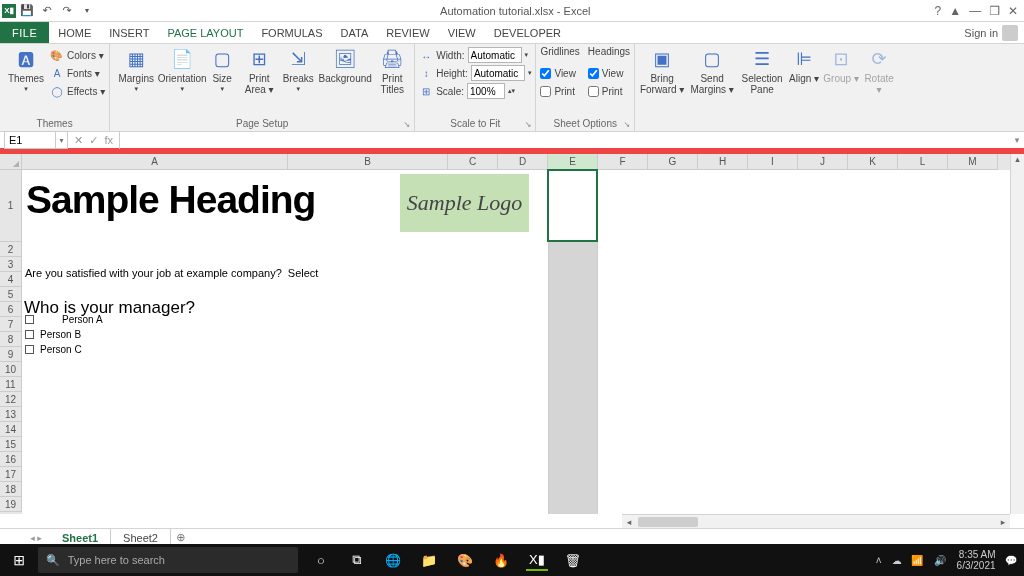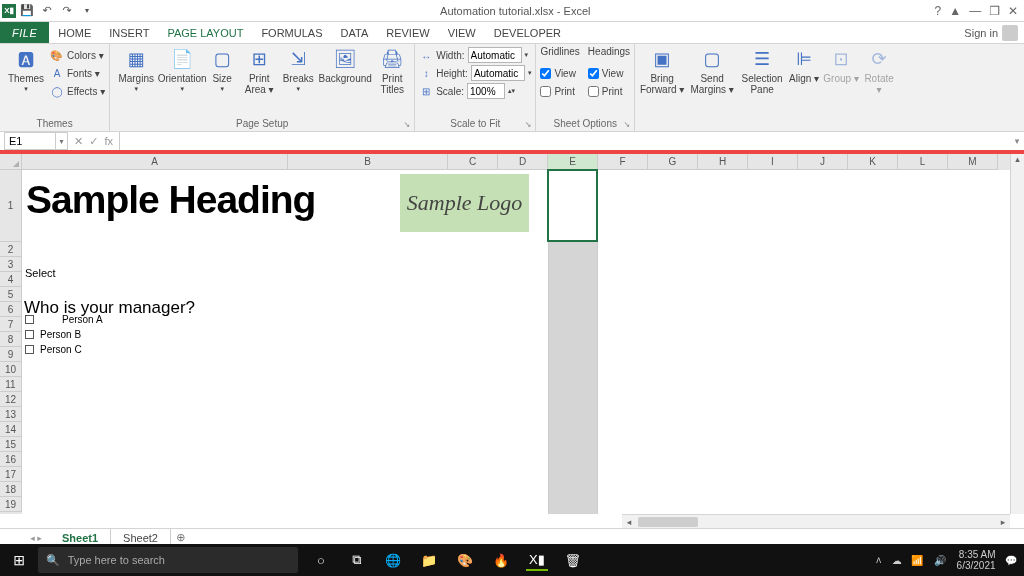--- a/index.html
+++ b/index.html
@@ -10,21 +10,21 @@
 .tb-left { display:flex; align-items:center; gap:2px; padding-left:2px; }
 .tb-icon { width:14px; height:14px; background:#217346; color:#fff; display:flex; align-items:center; justify-content:center; font-size:8px; font-weight:bold; position:relative; }
 .tb-icon::after { content:'X▮'; font-size:8px; }
 .qat-btn { width:18px; height:18px; display:flex; align-items:center; justify-content:center; color:#555; font-size:11px; cursor:pointer; }
 .tb-center { flex:1; text-align:center; color:#555; font-size:11px; }
 .tb-right { display:flex; align-items:center; gap:8px; padding-right:6px; color:#666; }
 .tb-right span{ font-size:12px; cursor:pointer; }
 
 
 .tabs { height: 22px; background:#fff; display:flex; align-items:stretch; border-bottom:1px solid #d4d4d4; }
-.tab-file { background:#217346; color:#fff; padding:0 12px; display:flex; align-items:center; font-size:11px; letter-spacing:0.5px;font-style:italic; }
+.tab-file { background:#217346; color:#fff; padding:0 12px; display:flex; align-items:center; font-size:11px; letter-spacing:0.5px; }
 .tab { padding:0 9px; display:flex; align-items:center; color:#444; font-size:11px; cursor:pointer; }
 .tab.active { color:#217346; }
 .signin { margin-left:auto; padding:0 6px; display:flex; align-items:center; gap:4px; color:#555; font-size:11px; }
 .signin .avatar { width:16px; height:16px; background:#ccc; border-radius:2px; }
 
 
 .ribbon { height: 88px; background:#f1f1f1; display:flex; border-bottom:1px solid #d4d4d4; }
 .rgroup { border-right:1px solid #d4d4d4; display:flex; flex-direction:column; padding:2px 4px 0; }
 .rgroup-body { flex:1; display:flex; align-items:flex-start; gap:2px; }
 .rgroup-title { font-size:10px; color:#666; text-align:center; padding:1px 0 2px; position:relative; }
@@ -33,21 +33,21 @@
 .big-btn .ic { width:28px; height:24px; display:flex; align-items:center; justify-content:center; font-size:18px; color:#4472c4; }
 .big-btn.disabled { opacity:0.45; }
 .small-row { display:flex; align-items:center; gap:3px; font-size:10px; color:#444; height:18px; }
 .small-row .ic { width:14px; text-align:center; color:#4472c4; }
 .mini-input { width:54px; height:16px; border:1px solid #b5b5b5; background:#fff; font-size:10px; padding:0 2px; }
 .chk { display:flex; align-items:center; gap:3px; font-size:10px; color:#444; height:18px; }
 .chk input { width:11px; height:11px; }
 .themes-stack { display:flex; flex-direction:column; gap:0; }
 
 
-.fbar { height: 22px; background:#fff; border-bottom:4px solid #ef4444; display:flex; align-items:center; }
+.fbar { height: 22px; background:#fff; border-bottom:6px solid #ef4444; display:flex; align-items:center; }
 .name-box { width:52px; height:18px; border:1px solid #ccc; margin-left:4px; display:flex; align-items:center; padding:0 4px; font-size:11px; background:#fff; }
 .name-dd { width:12px; height:18px; border:1px solid #ccc; border-left:none; display:flex; align-items:center; justify-content:center; font-size:8px; color:#777; }
 .fx-btns { display:flex; align-items:center; gap:6px; padding:0 6px; color:#999; font-size:11px; }
 .fx-input { flex:1; height:18px; border-left:1px solid #ccc; padding:0 4px; font-size:11px; }
 .fx-expand { width:14px; text-align:center; color:#888; font-size:9px; }
 
 
 .grid-wrap { position:relative; height: 374px; background:#fff; overflow:hidden; }
 .colhdrs { position:absolute; top:0; left:0; right:14px; height:16px; display:flex; background:#e6e6e6; }
 .corner { width:22px; height:16px; border-right:1px solid #ccc; border-bottom:1px solid #ccc; background:#e6e6e6; position:relative; }
@@ -334,20 +334,21 @@
   <div class="cells" id="cells">
 
     <div class="sel-outline" style="top:-1px; left:525px; width:51px; height:73px"></div>
 
     <div style="position:absolute; left:526px; top:72px; width:50px; bottom:0; background:#d5d5d5; border-right:1px solid #ccc; border-left:1px solid #ccc;"></div>
 
     <div class="heading-text" style="position:absolute; top:8px; left:4px;">Sample Heading</div>
     <div class="logo-box" style="top:4px; left:378px; width:129px; height:58px;">Sample Logo</div>
 
     <div style="position:absolute; top:97px; left:3px; font-size:11px; display:flex; gap:6px;">
+      <span>Are you satisfied with your job at example company?</span>
       <span>Select</span>
     </div>
     <div style="position:absolute; top:128px; left:2px; font-size:17px;">Who is your manager?</div>
     <div style="position:absolute; top:144px; left:3px;gap:28px;" class="chkbox-cell">
         <div class="sq"></div>
         <span style="font-size:10px">Person A</span>
       </div>
     <div style="position:absolute; top:159px; left:3px;" class="chkbox-cell">
         <div class="sq"></div>
         <span style="font-size:10px">Person B</span>

